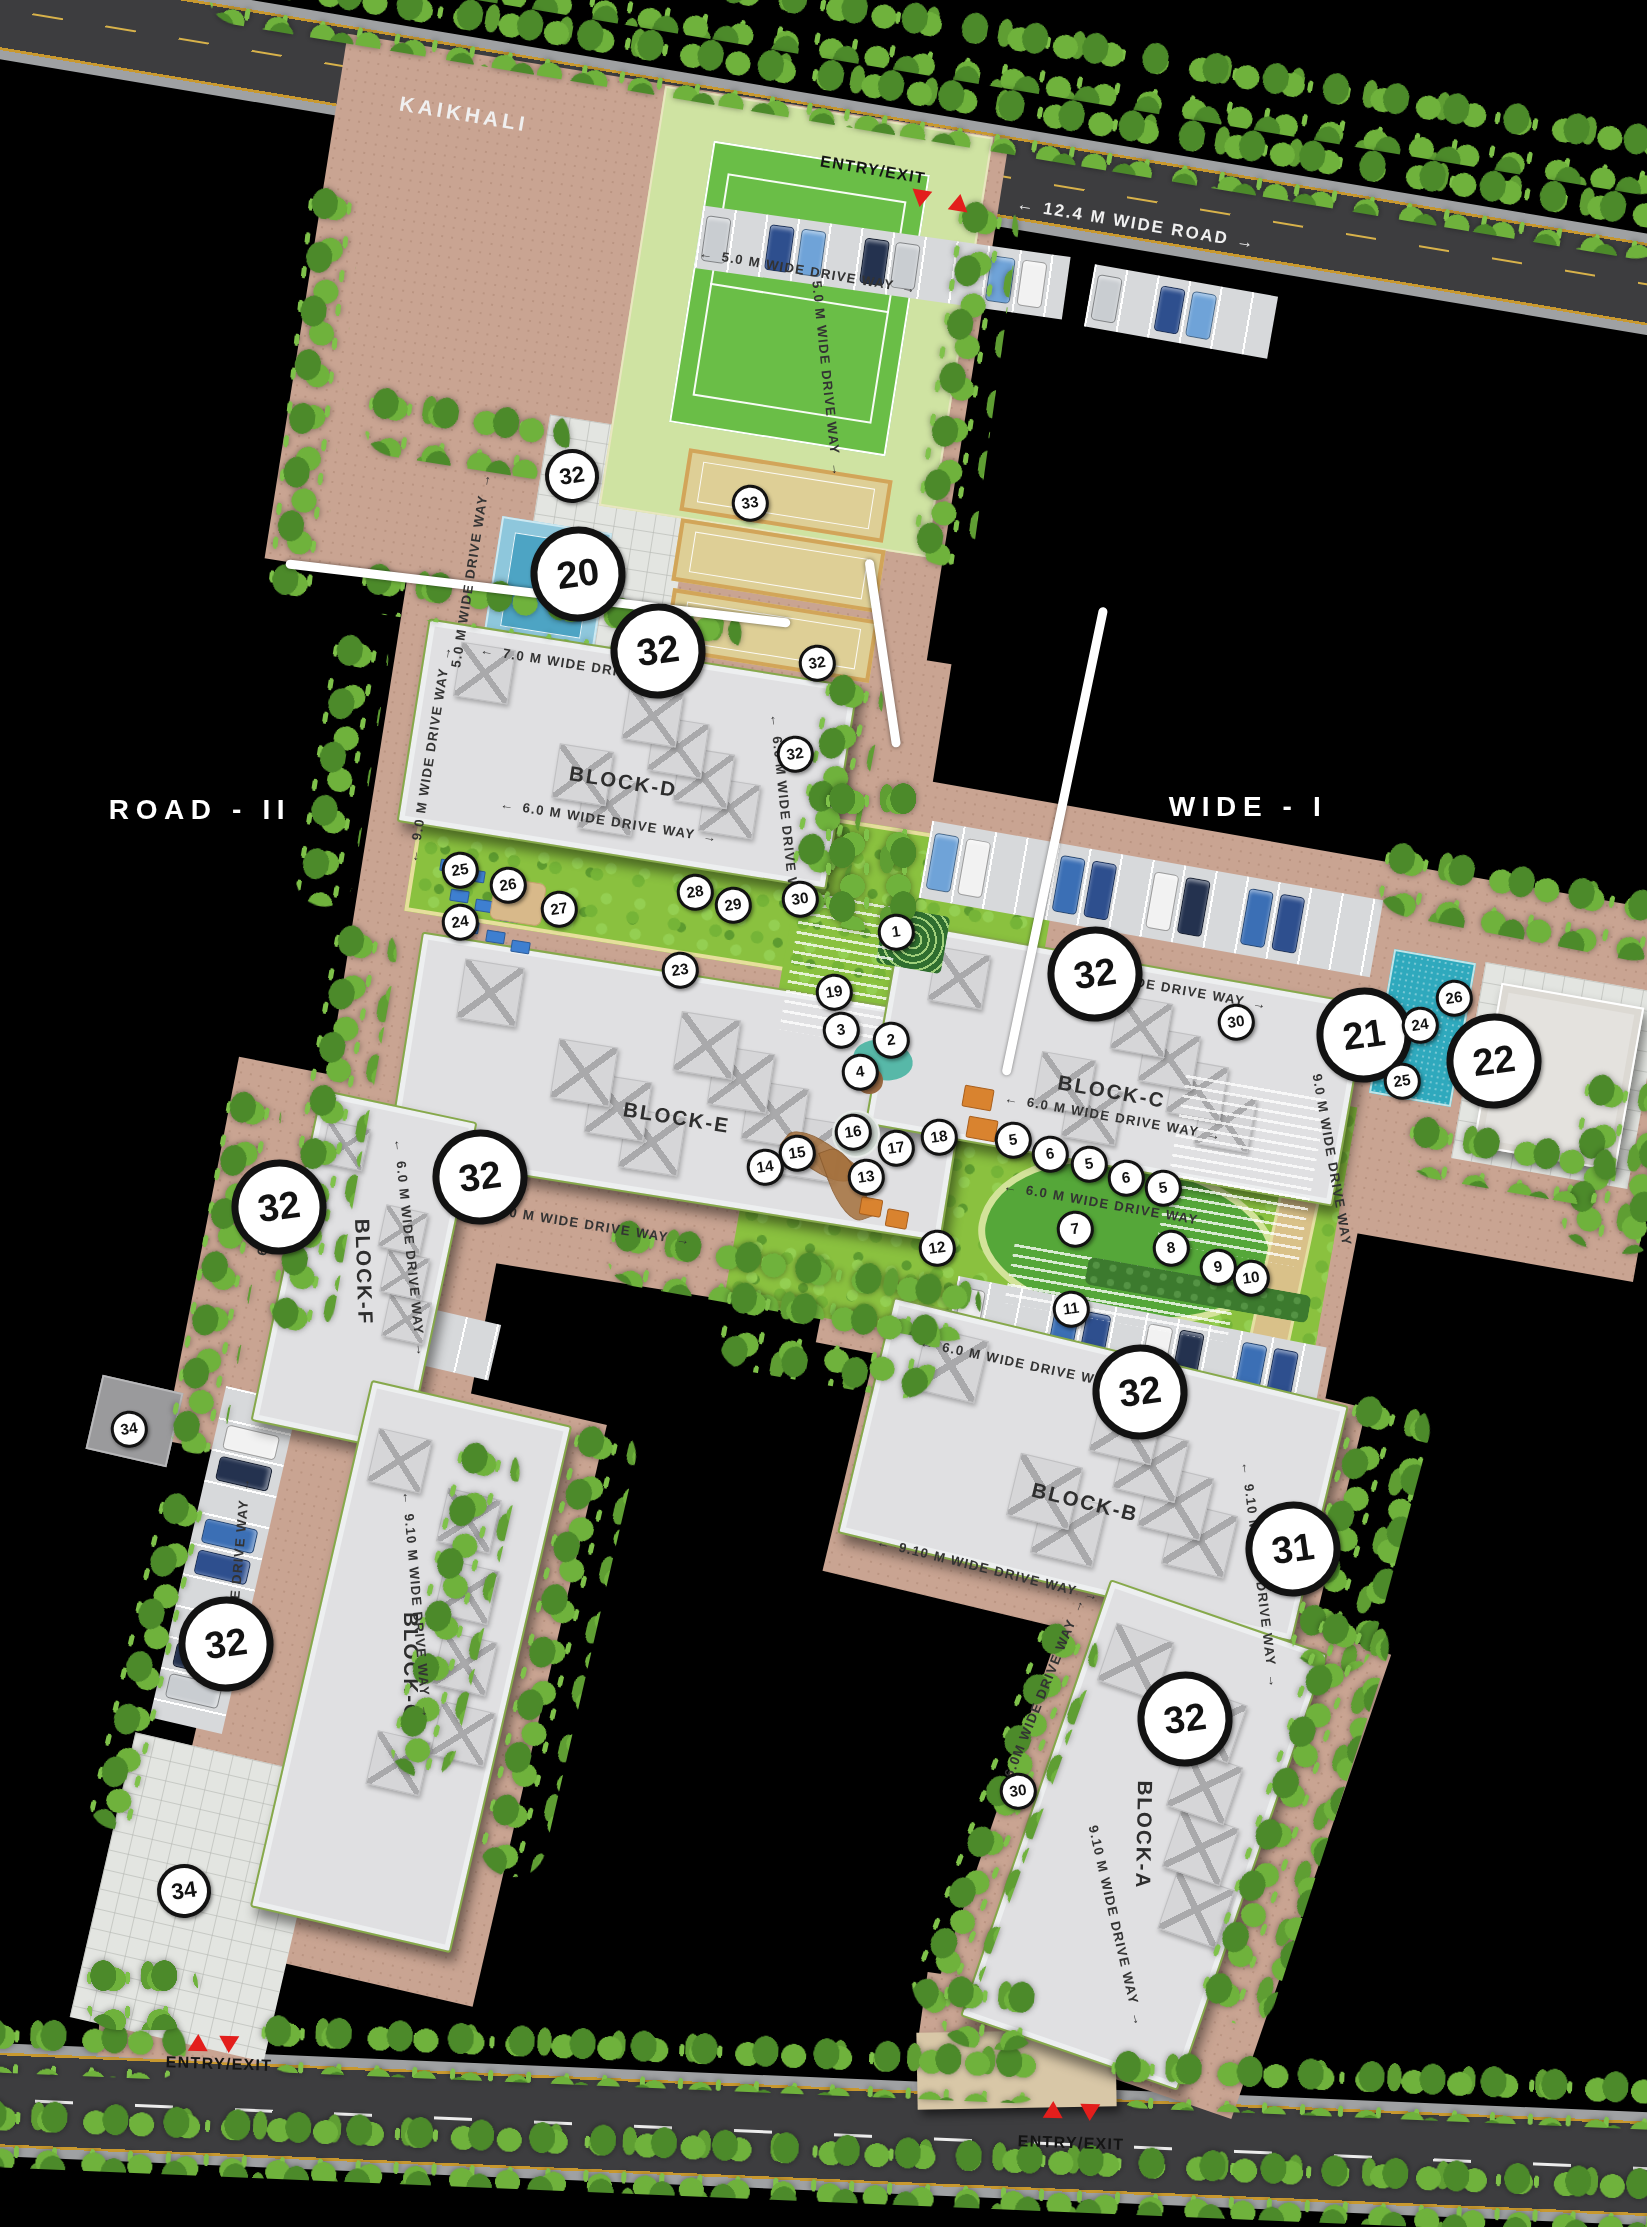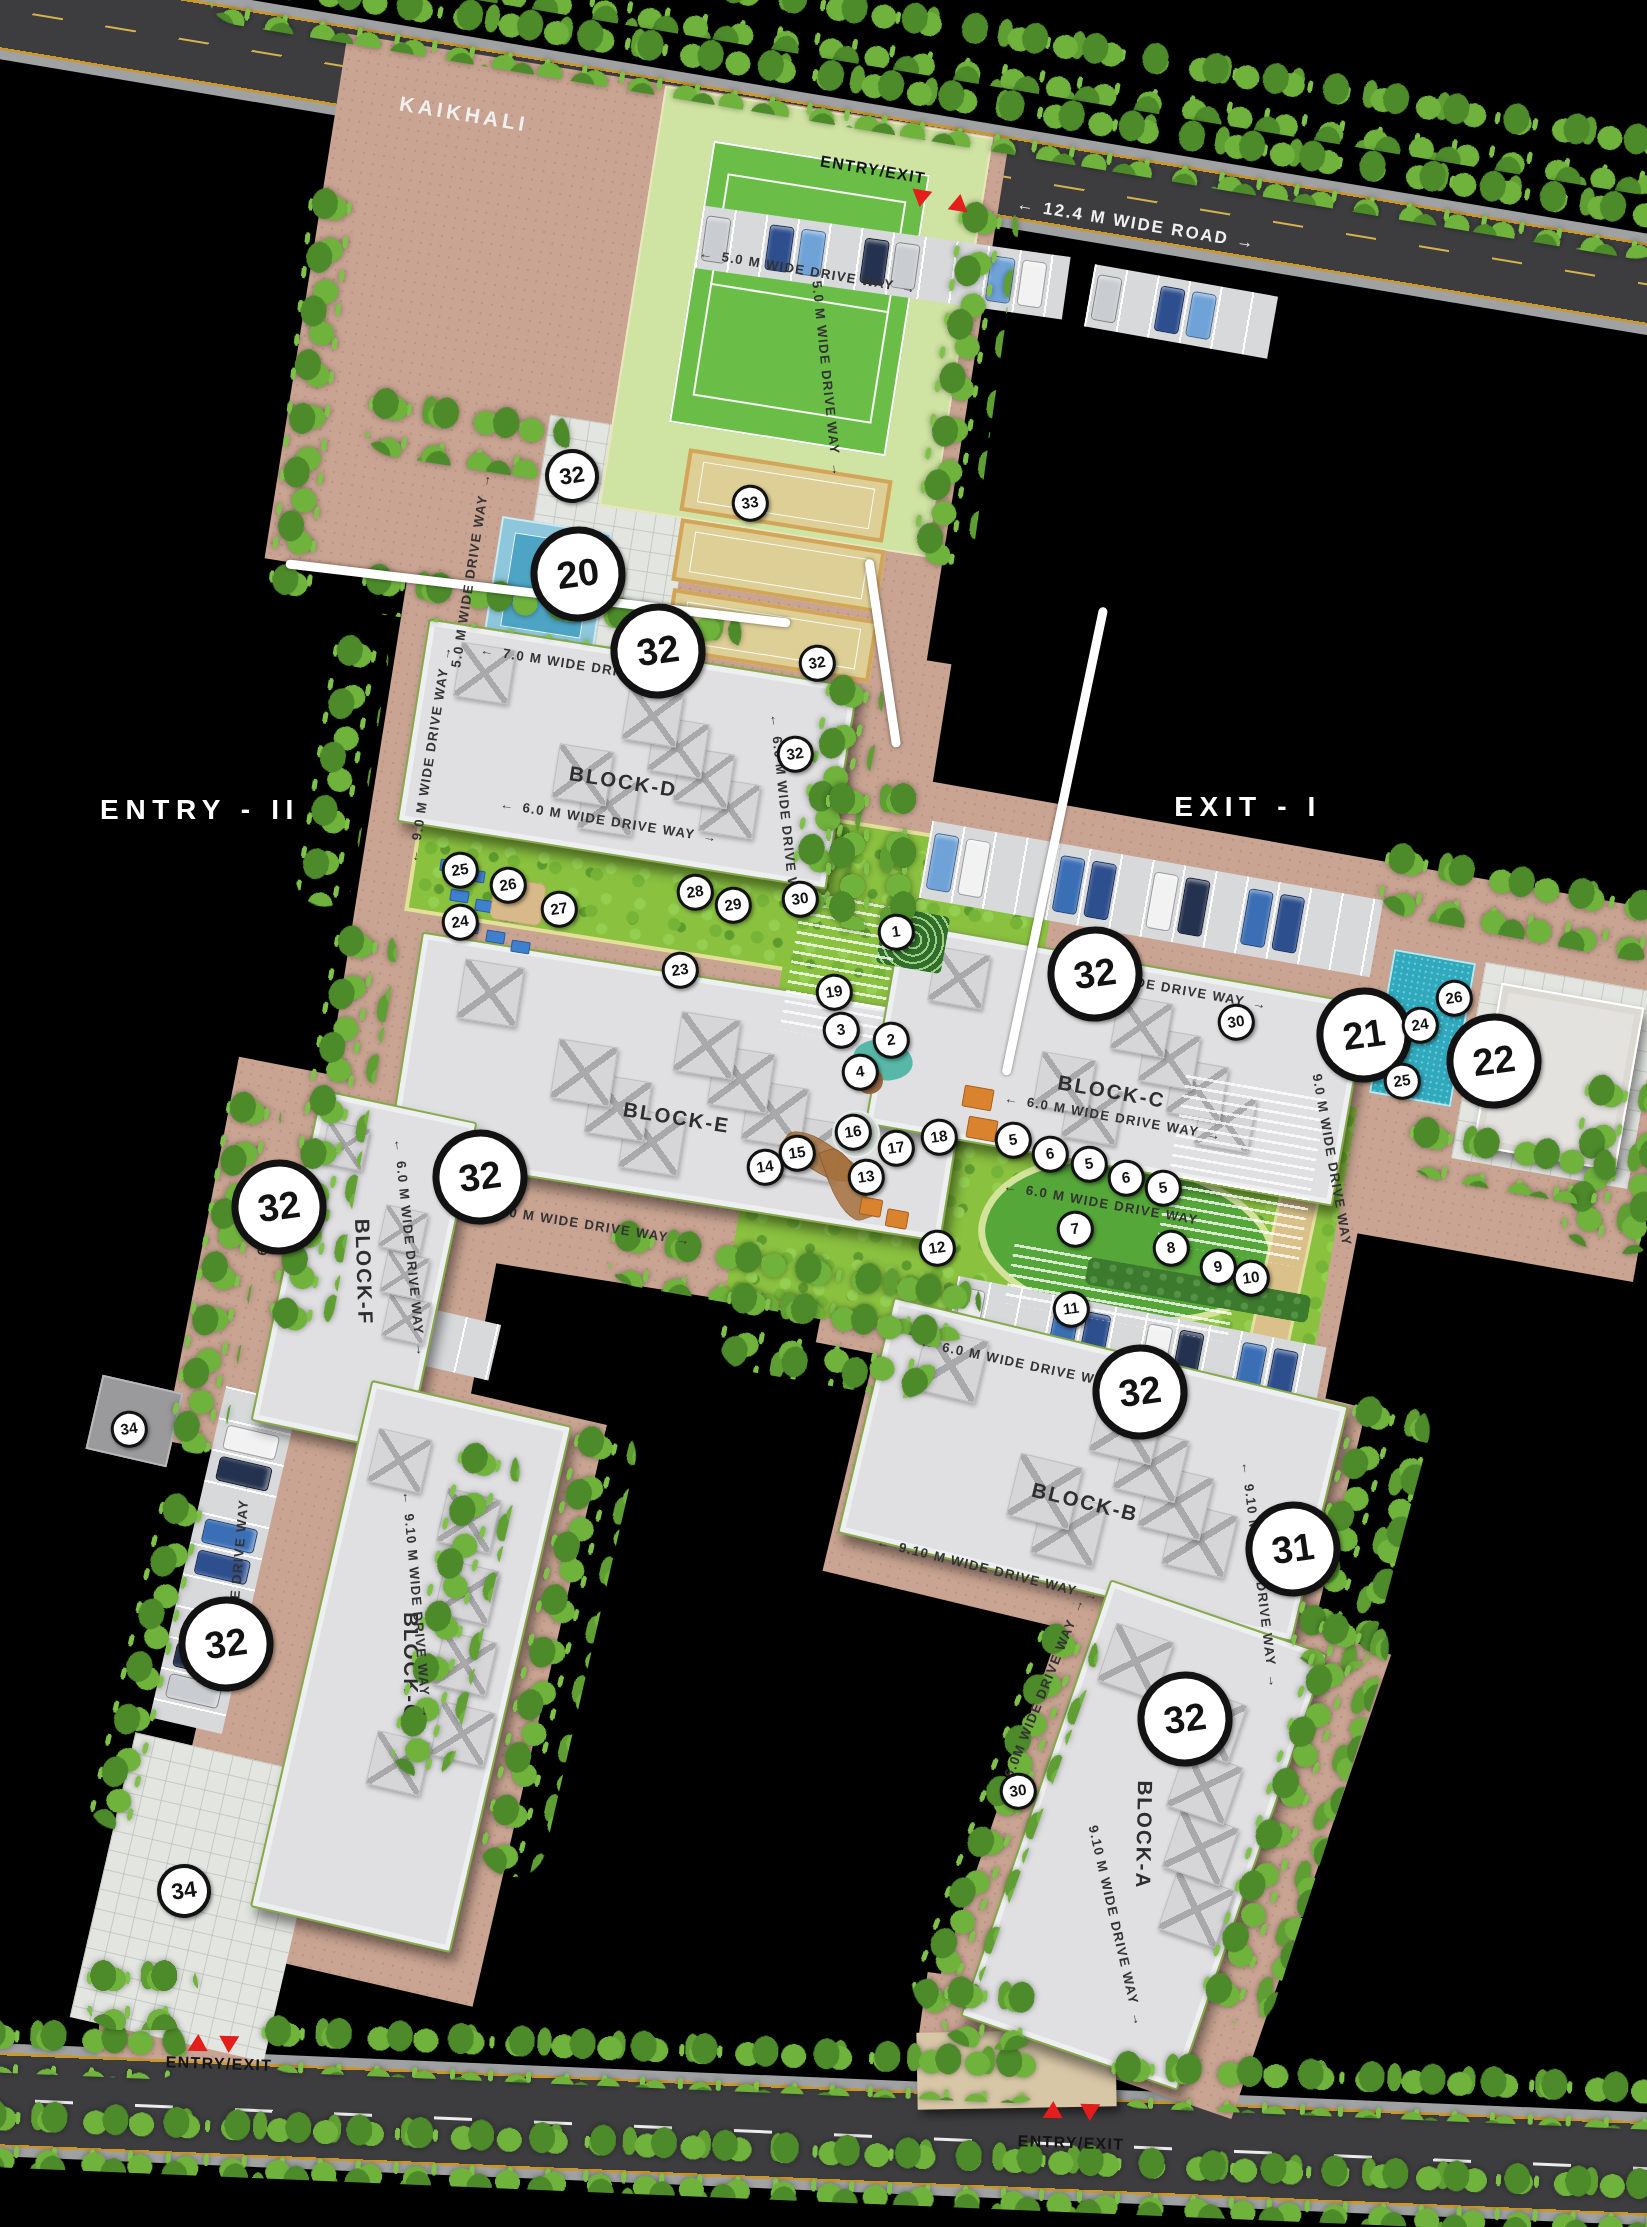--- a/index.html
+++ b/index.html
@@ -293,24 +293,24 @@
     <div class="lbl entry" style="left: 873px; top: 170px; --r: 9.5deg;">
       <div class="txt">ENTRY/EXIT</div>
     </div>
     <div class="lbl entry" style="left: 219px; top: 2064px; --r: 2deg;">
       <div class="txt">ENTRY/EXIT</div>
     </div>
     <div class="lbl entry" style="left: 1071px; top: 2143px; --r: 2deg;">
       <div class="txt">ENTRY/EXIT</div>
     </div>
     <div class="lbl phase" style="left: 200px; top: 810px; --r: 0deg;">
-      <div class="txt">ENTRY - II</div>
+      <div class="txt">ROAD - II</div>
     </div>
     <div class="lbl phase" style="left: 1248px; top: 807px; --r: 0deg;">
-      <div class="txt">EXIT - I</div>
+      <div class="txt">WIDE - I</div>
     </div>
     <div class="lbl drive" style="left: 808px; top: 271px; --r: 9.5deg;">
       <div class="arr">←</div>
       <div class="txt">5.0 M WIDE DRIVE WAY</div>
       <div class="arr">→</div>
     </div>
     <div class="lbl drive" style="left: 471px; top: 570px; --r: -81deg;">
       <div class="txt">5.0 M WIDE DRIVE WAY</div>
       <div class="arr">→</div>
     </div>

